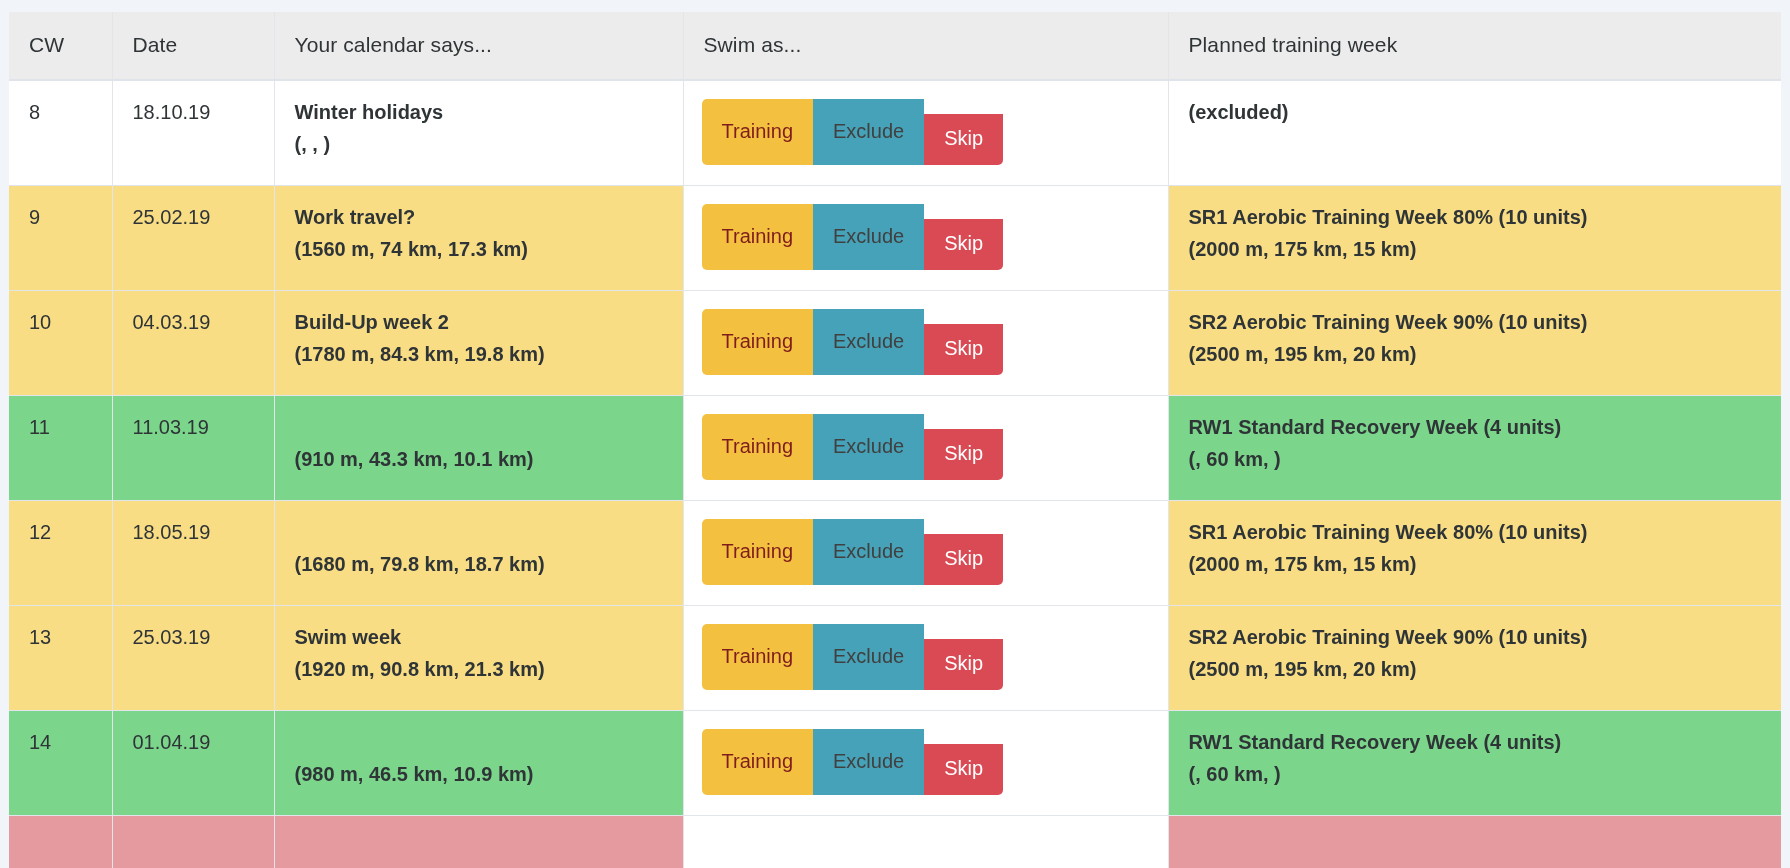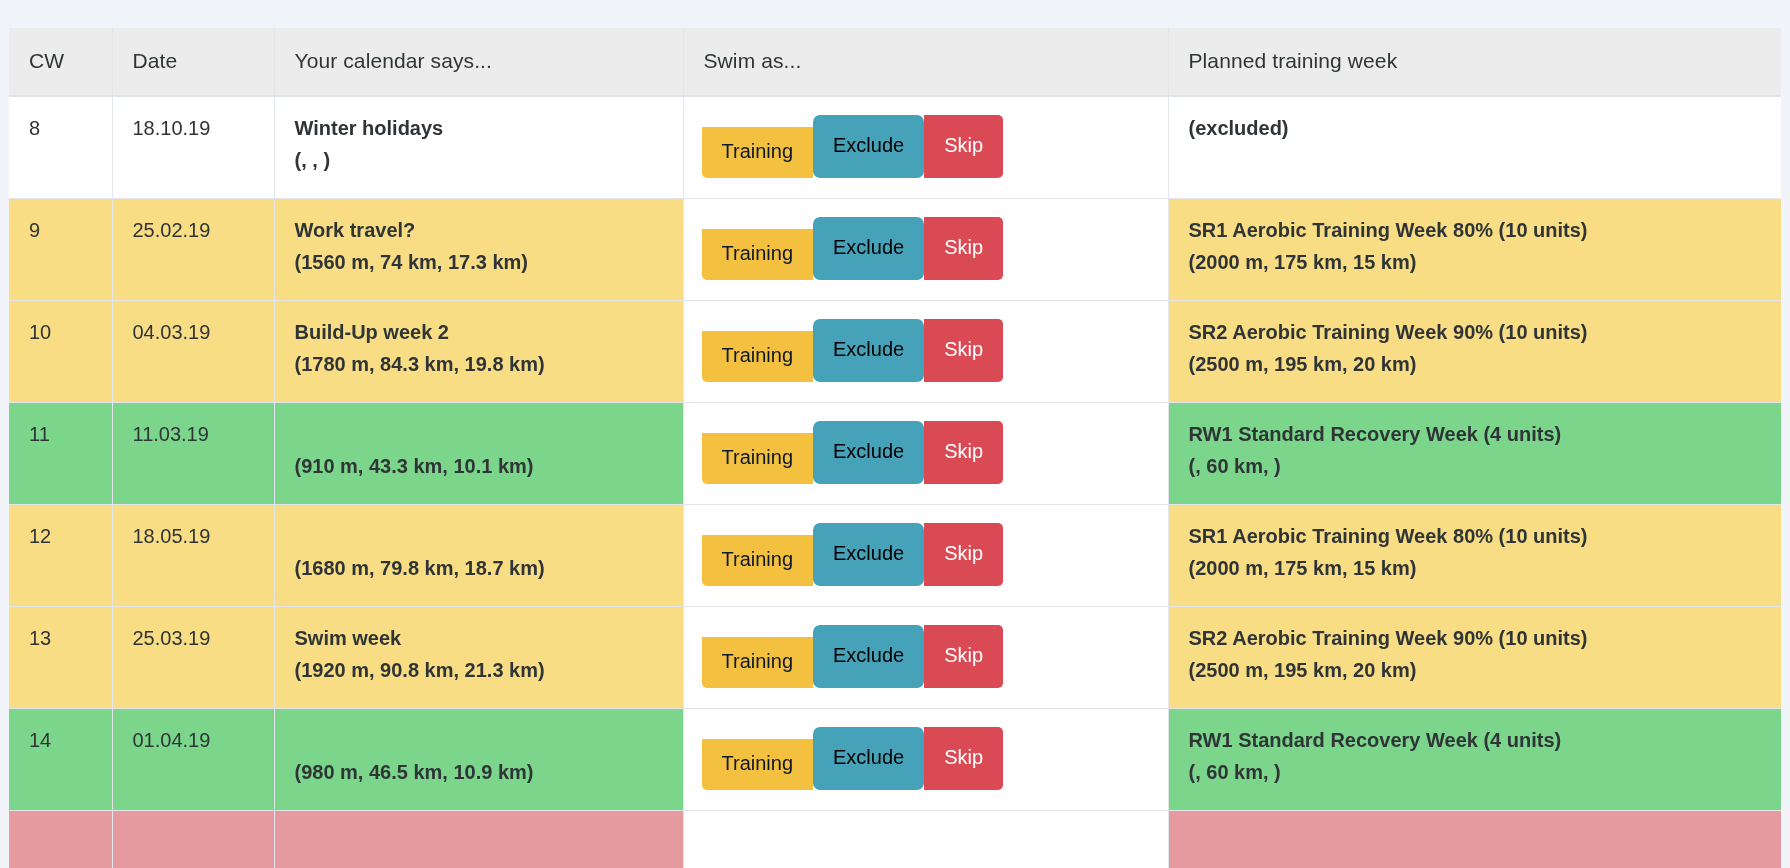--- a/index.html
+++ b/index.html
@@ -12,21 +12,21 @@
     background: #f1f5f9;
     font-family: "Liberation Sans", sans-serif;
   }
 
   #page {
     position: relative;
     width: 1514px;
     height: 868px;
     background: #f1f5f9;
     box-sizing: border-box;
-    padding: 28px 9px 0 9px;
+    padding: 12px 9px 0 9px;
   }
 
   table.plan-table {
     width: 1772px;
     border-collapse: collapse;
     table-layout: fixed;
     background: #ffffff;
     font-size: 20px;
     color: #2f3437;
   }
@@ -92,23 +92,23 @@
     outline: none;
     font-family: "Liberation Sans", sans-serif;
     font-size: 20px;
     padding: 13px 20px 15px 20px;
     cursor: pointer;
     white-space: nowrap;
     display: inline-flex;
     align-items: center;
     justify-content: center;
   }
-  .btn-training { background: #f3c13f; color: #0f172a; margin-top: 12px; }
-  .btn-exclude  { background: #46a2b8; color: #000000; border-radius: 7px; }
-  .btn-skip     { background: #d94a54; color: #ffffff; }
+  .btn-training { background: #f3c13f; color: #7f1d1d; }
+  .btn-exclude  { background: #46a2b8; color: #404040; }
+  .btn-skip     { background: #d94a54; color: #ffffff; margin-top: 15px; }
 
   tr.row-clipped td { border-bottom: none; }
 </style>
 </head>
 <body>
 
 <div id="page">
 
   <table class="plan-table">
     <colgroup>

